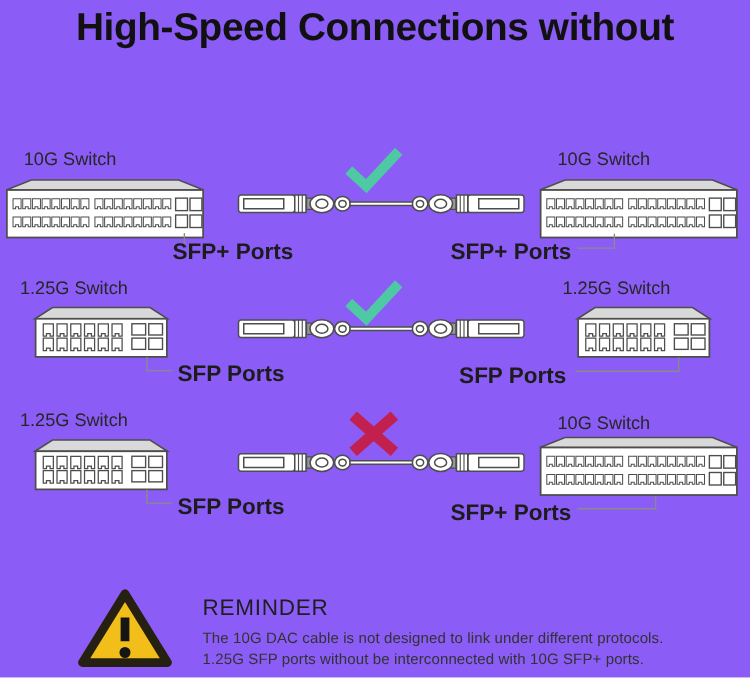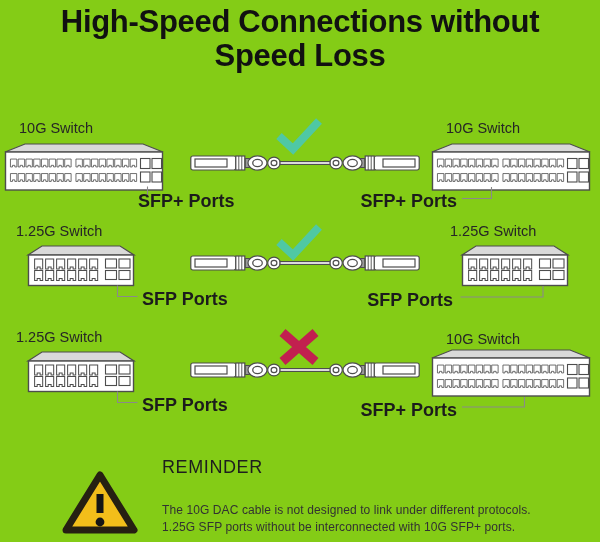--- a/index.html
+++ b/index.html
@@ -1,34 +1,34 @@
 <!DOCTYPE html>
 <html style="--title-ink: #111111; --label-ink: #262626; --outline: #4d4d4d; --switch-top: #d9d9d9; --pointer-line: #8a8a8a; --check: #4fc8a4; --cross: #c2204f; --warning-fill: #f2be1a; --warning-border: #262012;"><head>
 <meta charset="utf-8">
 <style>
   html,body{margin:0;padding:0;background:#fff;}
   .stage{
-    position:relative;width:600px;height:542px;background:#84cc16;overflow:hidden;
+    position:relative;width:600px;height:542px;background:#8b5cf6;overflow:hidden;
     font-family:"Liberation Sans", sans-serif;
   }
   .title{
     position:absolute;top:5px;left:0;width:600px;text-align:center;
     font-size:31px;line-height:34px;font-weight:bold;letter-spacing:-0.3px;
     color:var(--title-ink,#111);
   }
   .sw-label{
     position:absolute;width:132px;font-size:14.5px;
     font-weight:500;color:var(--label-ink,#262626);white-space:nowrap;
   }
   .port-label{
     position:absolute;font-size:18px;font-weight:bold;color:#1c1c1c;white-space:nowrap;
   }
   .port-label.right{text-align:right;}
   .reminder-heading{
-    position:absolute;left:162px;top:457px;font-size:18px;font-weight:500;
+    position:absolute;left:162px;top:476px;font-size:18px;font-weight:500;
     letter-spacing:0.6px;color:#1e1e1e;
   }
   .reminder-line{
     position:absolute;left:162px;font-size:12px;font-weight:normal;color:#323232;
     letter-spacing:0.1px;
   }
   .canvas{position:absolute;top:0;left:0;}
   .face-top{fill:var(--switch-top,#d9d9d9);stroke:var(--outline,#4d4d4d);stroke-width:1.2;}
   .face-front{fill:#fff;stroke:var(--outline,#4d4d4d);stroke-width:1.4;}
   .sfp{fill:#fff;stroke:var(--outline,#4d4d4d);stroke-width:1.1;}
@@ -36,21 +36,20 @@
   .lnl{stroke:var(--outline,#4d4d4d);stroke-width:0.9;}
   .ptr{fill:none;stroke:var(--pointer-line,#8a8a8a);stroke-width:1.1;}
 </style>
 </head>
 <body>
 
 <div class="stage">
 
   <div class="title">
     <div>High-Speed Connections without</div>
-    <div>Speed Loss</div>
   </div>
 
   <svg class="canvas" width="600" height="542" viewBox="0 0 600 542">
     <defs>
       <symbol id="rj45" viewBox="0 0 10 12" overflow="visible">
         <path d="M0.6 0.6 H9.4 V11.4 H6.6 V9.2 H3.4 V11.4 H0.6 Z" fill="#fff" stroke="var(--outline,#4d4d4d)" stroke-width="1.1"></path>
       </symbol>
 
       <g id="sw-big">
         <polygon class="face-top" points="0,8 20,0 138,0 158,8"></polygon>

